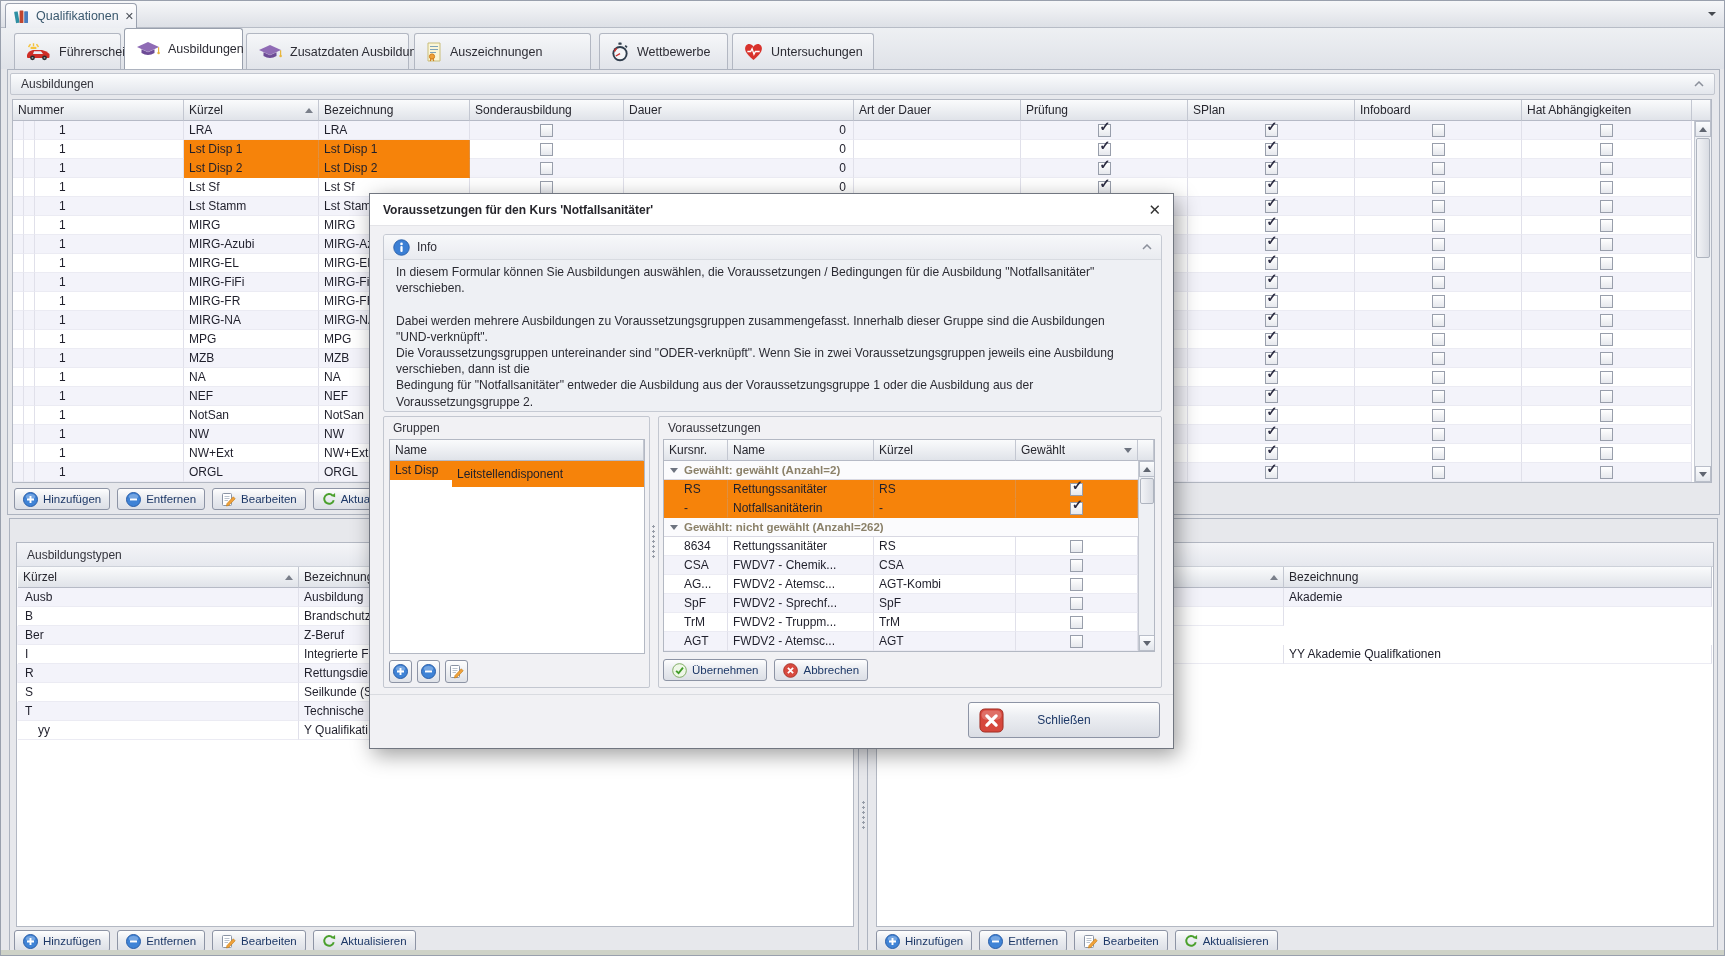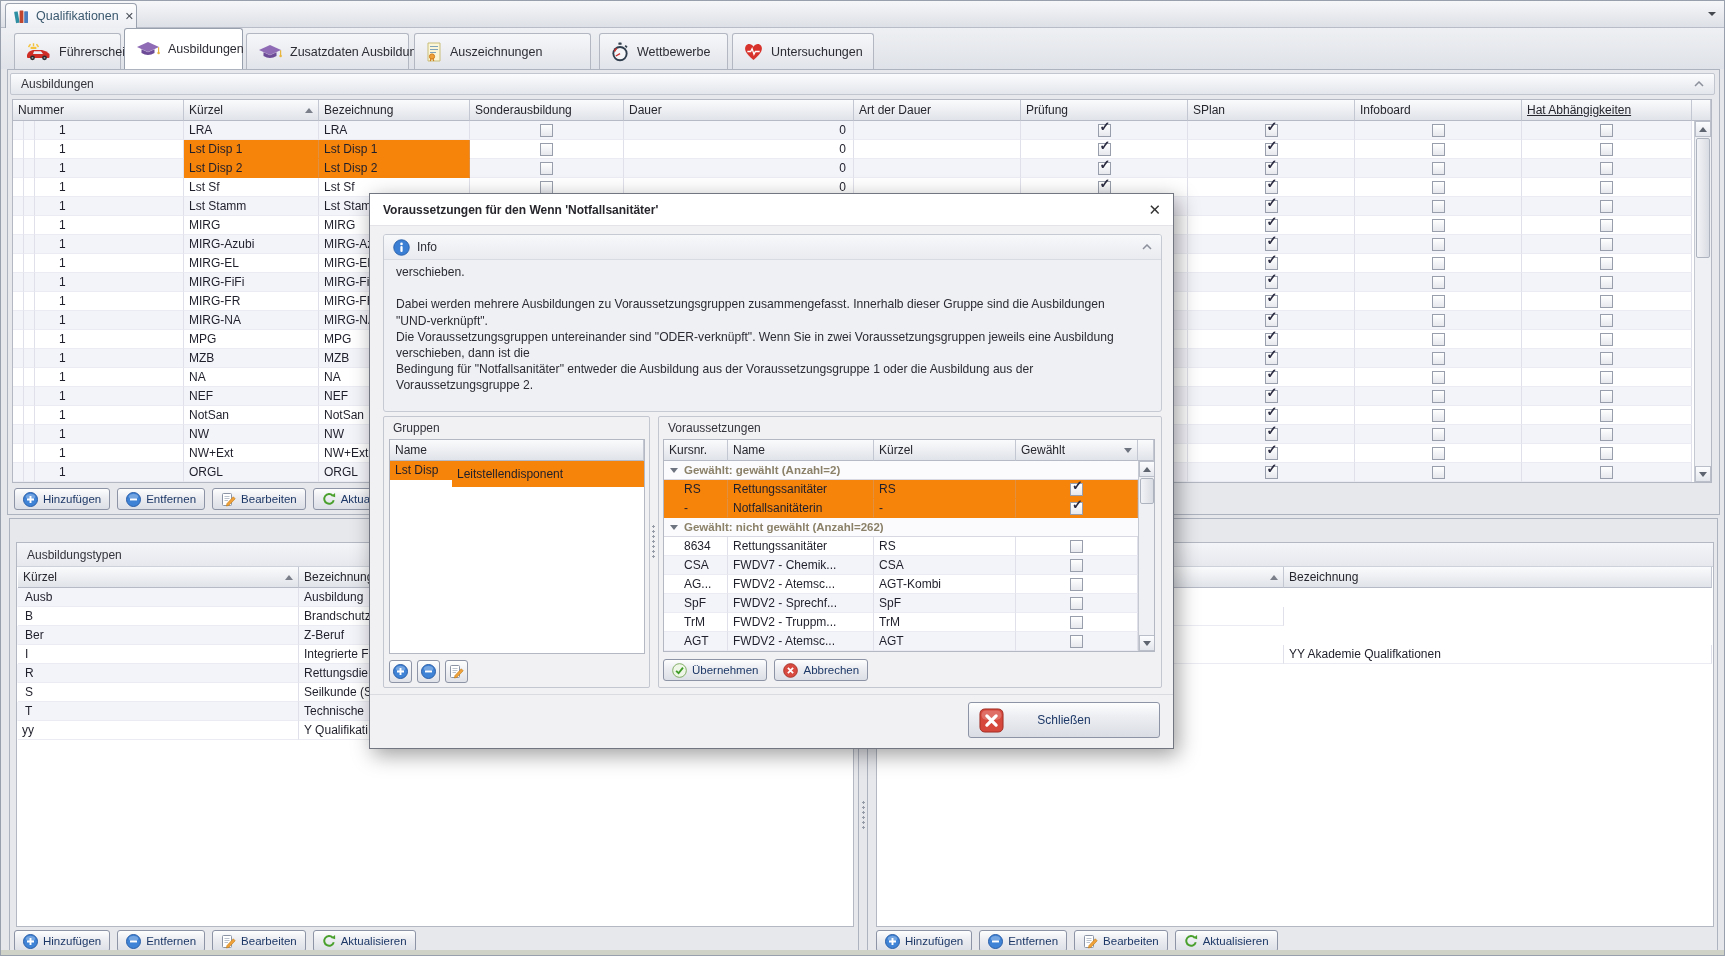--- a/index.html
+++ b/index.html
@@ -202,21 +202,21 @@
         </div>
         <div class="hcell" style="left: 1008px; top: 0px; width: 167px; height: 21px;">
           <span>Prüfung</span>
         </div>
         <div class="hcell" style="left: 1175px; top: 0px; width: 167px; height: 21px;">
           <span>SPlan</span>
         </div>
         <div class="hcell" style="left: 1342px; top: 0px; width: 167px; height: 21px;">
           <span>Infoboard</span>
         </div>
-        <div class="hcell" style="left: 1509px; top: 0px; width: 170px; height: 21px; text-decoration: underline;">
+        <div class="hcell" style="left: 1509px; top: 0px; width: 170px; height: 21px;">
           <span>Hat Abhängigkeiten</span>
         </div>
         <div class="hcell" style="left: 1679px; top: 0px; width: 19px; height: 21px;"></div>
         <div class="grow alt" style="left: 0px; top: 21px; width: 1679px; height: 19px;">
           <div class="gcell ind" style="left: 0px; top: 0px; width: 11px; height: 19px;"></div>
           <div class="gcell ind" style="left: 11px; top: 0px; width: 11px; height: 19px;"></div>
           <div class="gcell numpad" style="left: 22px; top: 0px; width: 149px; height: 19px;">1</div>
           <div class="gcell" style="left: 171px; top: 0px; width: 135px; height: 19px;">LRA</div>
           <div class="gcell" style="left: 306px; top: 0px; width: 151px; height: 19px;">LRA</div>
           <div class="gcell c" style="left: 457px; top: 0px; width: 154px; height: 19px;">
@@ -757,21 +757,21 @@
           </div>
           <div class="grow" style="left: 0px; top: 116px; width: 835px; height: 19px;">
             <div class="gcell" style="left: 1px; top: 0px; width: 281px; height: 19px; padding-left: 7px;">S</div>
             <div class="gcell" style="left: 282px; top: 0px; width: 553px; height: 19px;">Seilkunde (S</div>
           </div>
           <div class="grow alt" style="left: 0px; top: 135px; width: 835px; height: 19px;">
             <div class="gcell" style="left: 1px; top: 0px; width: 281px; height: 19px; padding-left: 7px;">T</div>
             <div class="gcell" style="left: 282px; top: 0px; width: 553px; height: 19px;">Technische</div>
           </div>
           <div class="grow" style="left: 0px; top: 154px; width: 835px; height: 19px;">
-            <div class="gcell" style="left: 1px; top: 0px; width: 281px; height: 19px; padding-left: 4px;">yy</div>
+            <div class="gcell" style="left: 1px; top: 0px; width: 281px; height: 19px; padding-left: 20px;">yy</div>
             <div class="gcell" style="left: 282px; top: 0px; width: 553px; height: 19px;">Y Qualifikati</div>
           </div>
         </div>
     </div>
     <div class="btnrow" id="ll-btns" style="left:4px;top:411px;">
         <div class="btn">
           <span class="ic">
             <svg width="15" height="15" viewBox="0 0 15 15">
               <circle cx="7.5" cy="7.5" r="7" fill="#3f83d6" stroke="#2b5fa8"></circle>
               <ellipse cx="7.5" cy="4.6" rx="4.6" ry="2.6" fill="rgba(255,255,255,.28)"></ellipse>
@@ -820,20 +820,24 @@
     <div class="gbox" style="left:8px;top:23px;width:838px;height:385px;">
       <div class="gcap"></div>
       <div id="lr-grid" style="position:absolute;left:0;top:24px;right:0;bottom:0;background:#fff;">
           <div class="hcell" style="left: 1px; top: 0px; width: 406px; height: 21px;">
             <span></span>
             <div class="sort"></div>
           </div>
           <div class="hcell" style="left: 407px; top: 0px; width: 428px; height: 21px;">
             <span>Bezeichnung</span>
           </div>
+          <div class="grow alt" style="left: 0px; top: 21px; width: 835px; height: 19px;">
+            <div class="gcell" style="left: 1px; top: 0px; width: 406px; height: 19px; padding-left: 7px;"></div>
+            <div class="gcell" style="left: 407px; top: 0px; width: 428px; height: 19px;">Akademie</div>
+          </div>
           <div class="grow" style="left: 0px; top: 40px; width: 835px; height: 19px;">
             <div class="gcell" style="left: 1px; top: 0px; width: 406px; height: 19px; padding-left: 7px;"></div>
           </div>
           <div class="grow" style="left: 0px; top: 78px; width: 835px; height: 19px;">
             <div class="gcell" style="left: 1px; top: 0px; width: 406px; height: 19px; padding-left: 7px;"></div>
             <div class="gcell" style="left: 407px; top: 0px; width: 428px; height: 19px;">YY Akademie Qualifkationen</div>
           </div>
         </div>
     </div>
     <div class="btnrow" id="lr-btns" style="left:8px;top:411px;">
@@ -876,41 +880,42 @@
           </span>
           <span>Aktualisieren</span>
         </div>
       </div>
   </div>
 
   <div class="bottom-strip"></div>
 
   <div class="dialog">
     <div class="dlg-title">
-      <span>Voraussetzungen für den Wenn 'Notfallsanitäter'</span>
+      <span>Voraussetzungen für den Kurs 'Notfallsanitäter'</span>
     </div>
     <span class="dlg-x">✕</span>
 
     <div class="ibox">
       <div class="icap">
         <span class="ic" id="info-icon">
             <svg width="17" height="17" viewBox="0 0 18 18">
               <circle cx="9" cy="9" r="8.2" fill="#3b7fd4" stroke="#2b62ab"></circle>
               <circle cx="9" cy="5.2" r="1.4" fill="#fff"></circle>
               <rect x="7.8" y="7.5" width="2.4" height="6.2" rx="1.1" fill="#fff"></rect>
             </svg>
           </span>
         <span>Info</span>
         <span class="chev ic">
             <svg width="10" height="6" viewBox="0 0 10 6">
               <path d="M1 5 L5 1 L9 5" fill="none" stroke="#8b909b" stroke-width="1.5"></path>
             </svg>
           </span>
       </div>
       <div class="ilines" id="info-lines">
+          <div class="iline">In diesem Formular können Sie Ausbildungen auswählen, die Voraussetzungen / Bedingungen für die Ausbildung "Notfallsanitäter"</div>
           <div class="iline">verschieben.</div>
           <div class="iline"></div>
           <div class="iline">Dabei werden mehrere Ausbildungen zu Voraussetzungsgruppen zusammengefasst. Innerhalb dieser Gruppe sind die Ausbildungen</div>
           <div class="iline">"UND-verknüpft".</div>
           <div class="iline">Die Voraussetzungsgruppen untereinander sind "ODER-verknüpft". Wenn Sie in zwei Voraussetzungsgruppen jeweils eine Ausbildung</div>
           <div class="iline">verschieben, dann ist die</div>
           <div class="iline">Bedingung für "Notfallsanitäter" entweder die Ausbildung aus der Voraussetzungsgruppe 1 oder die Ausbildung aus der</div>
           <div class="iline">Voraussetzungsgruppe 2.</div>
         </div>
     </div>

